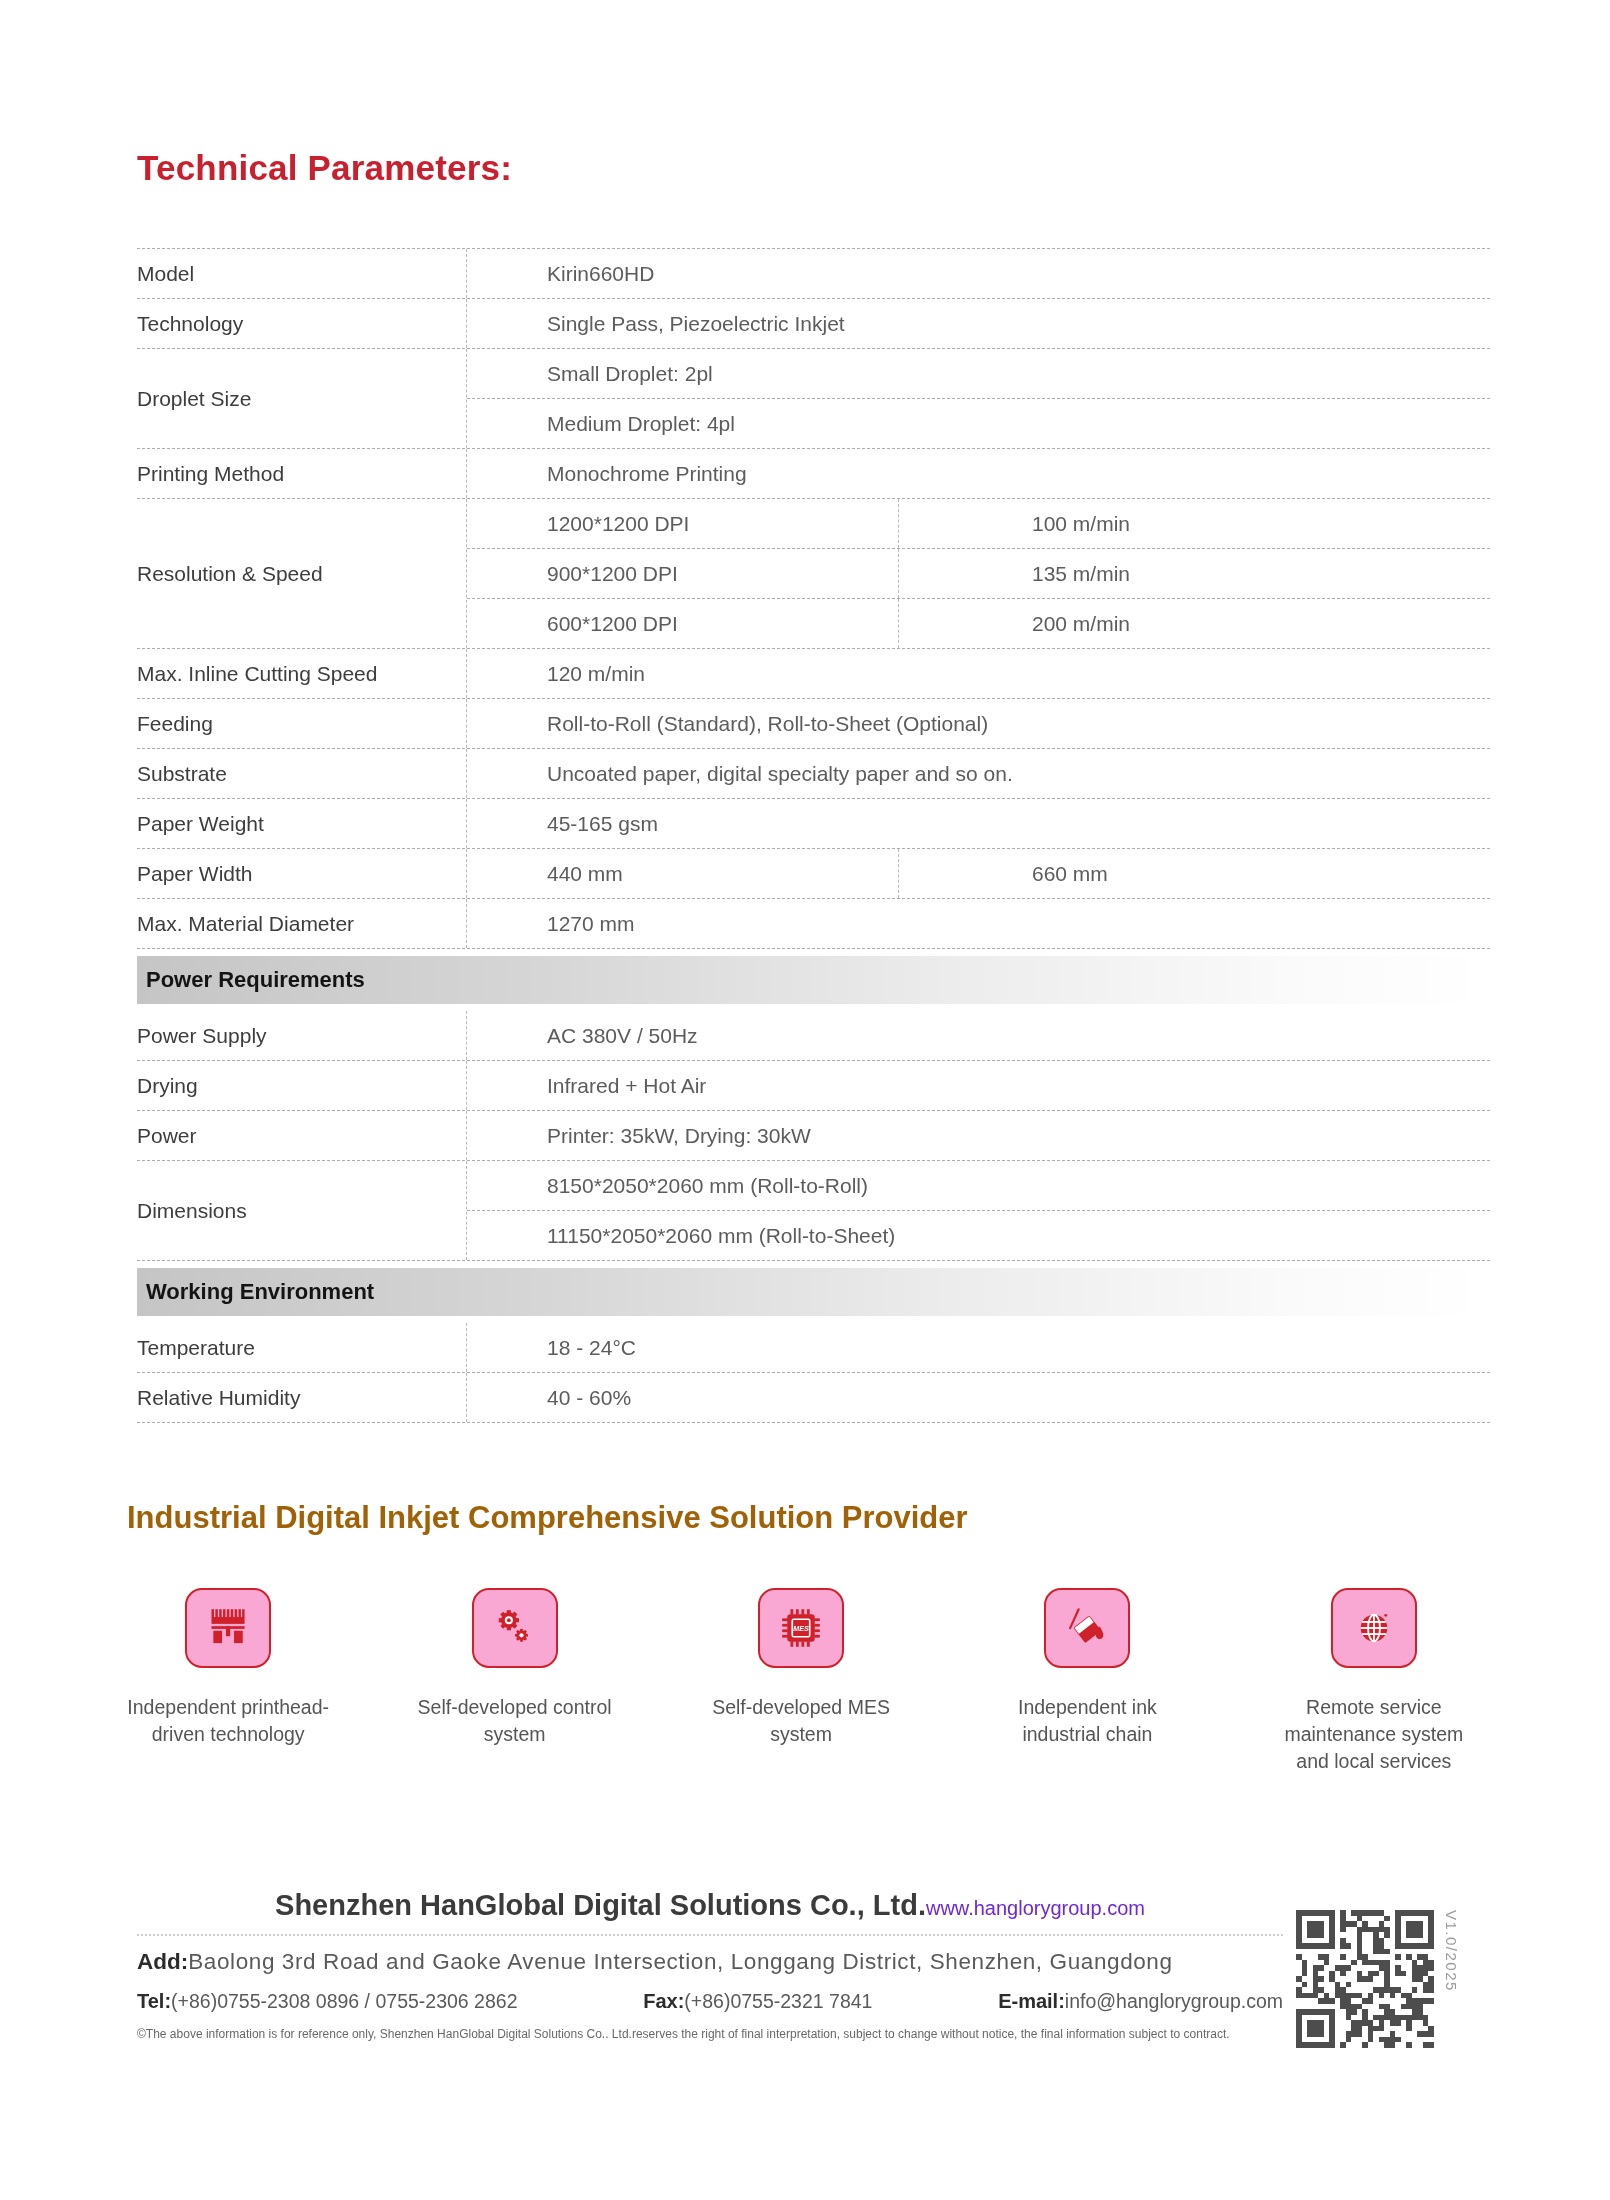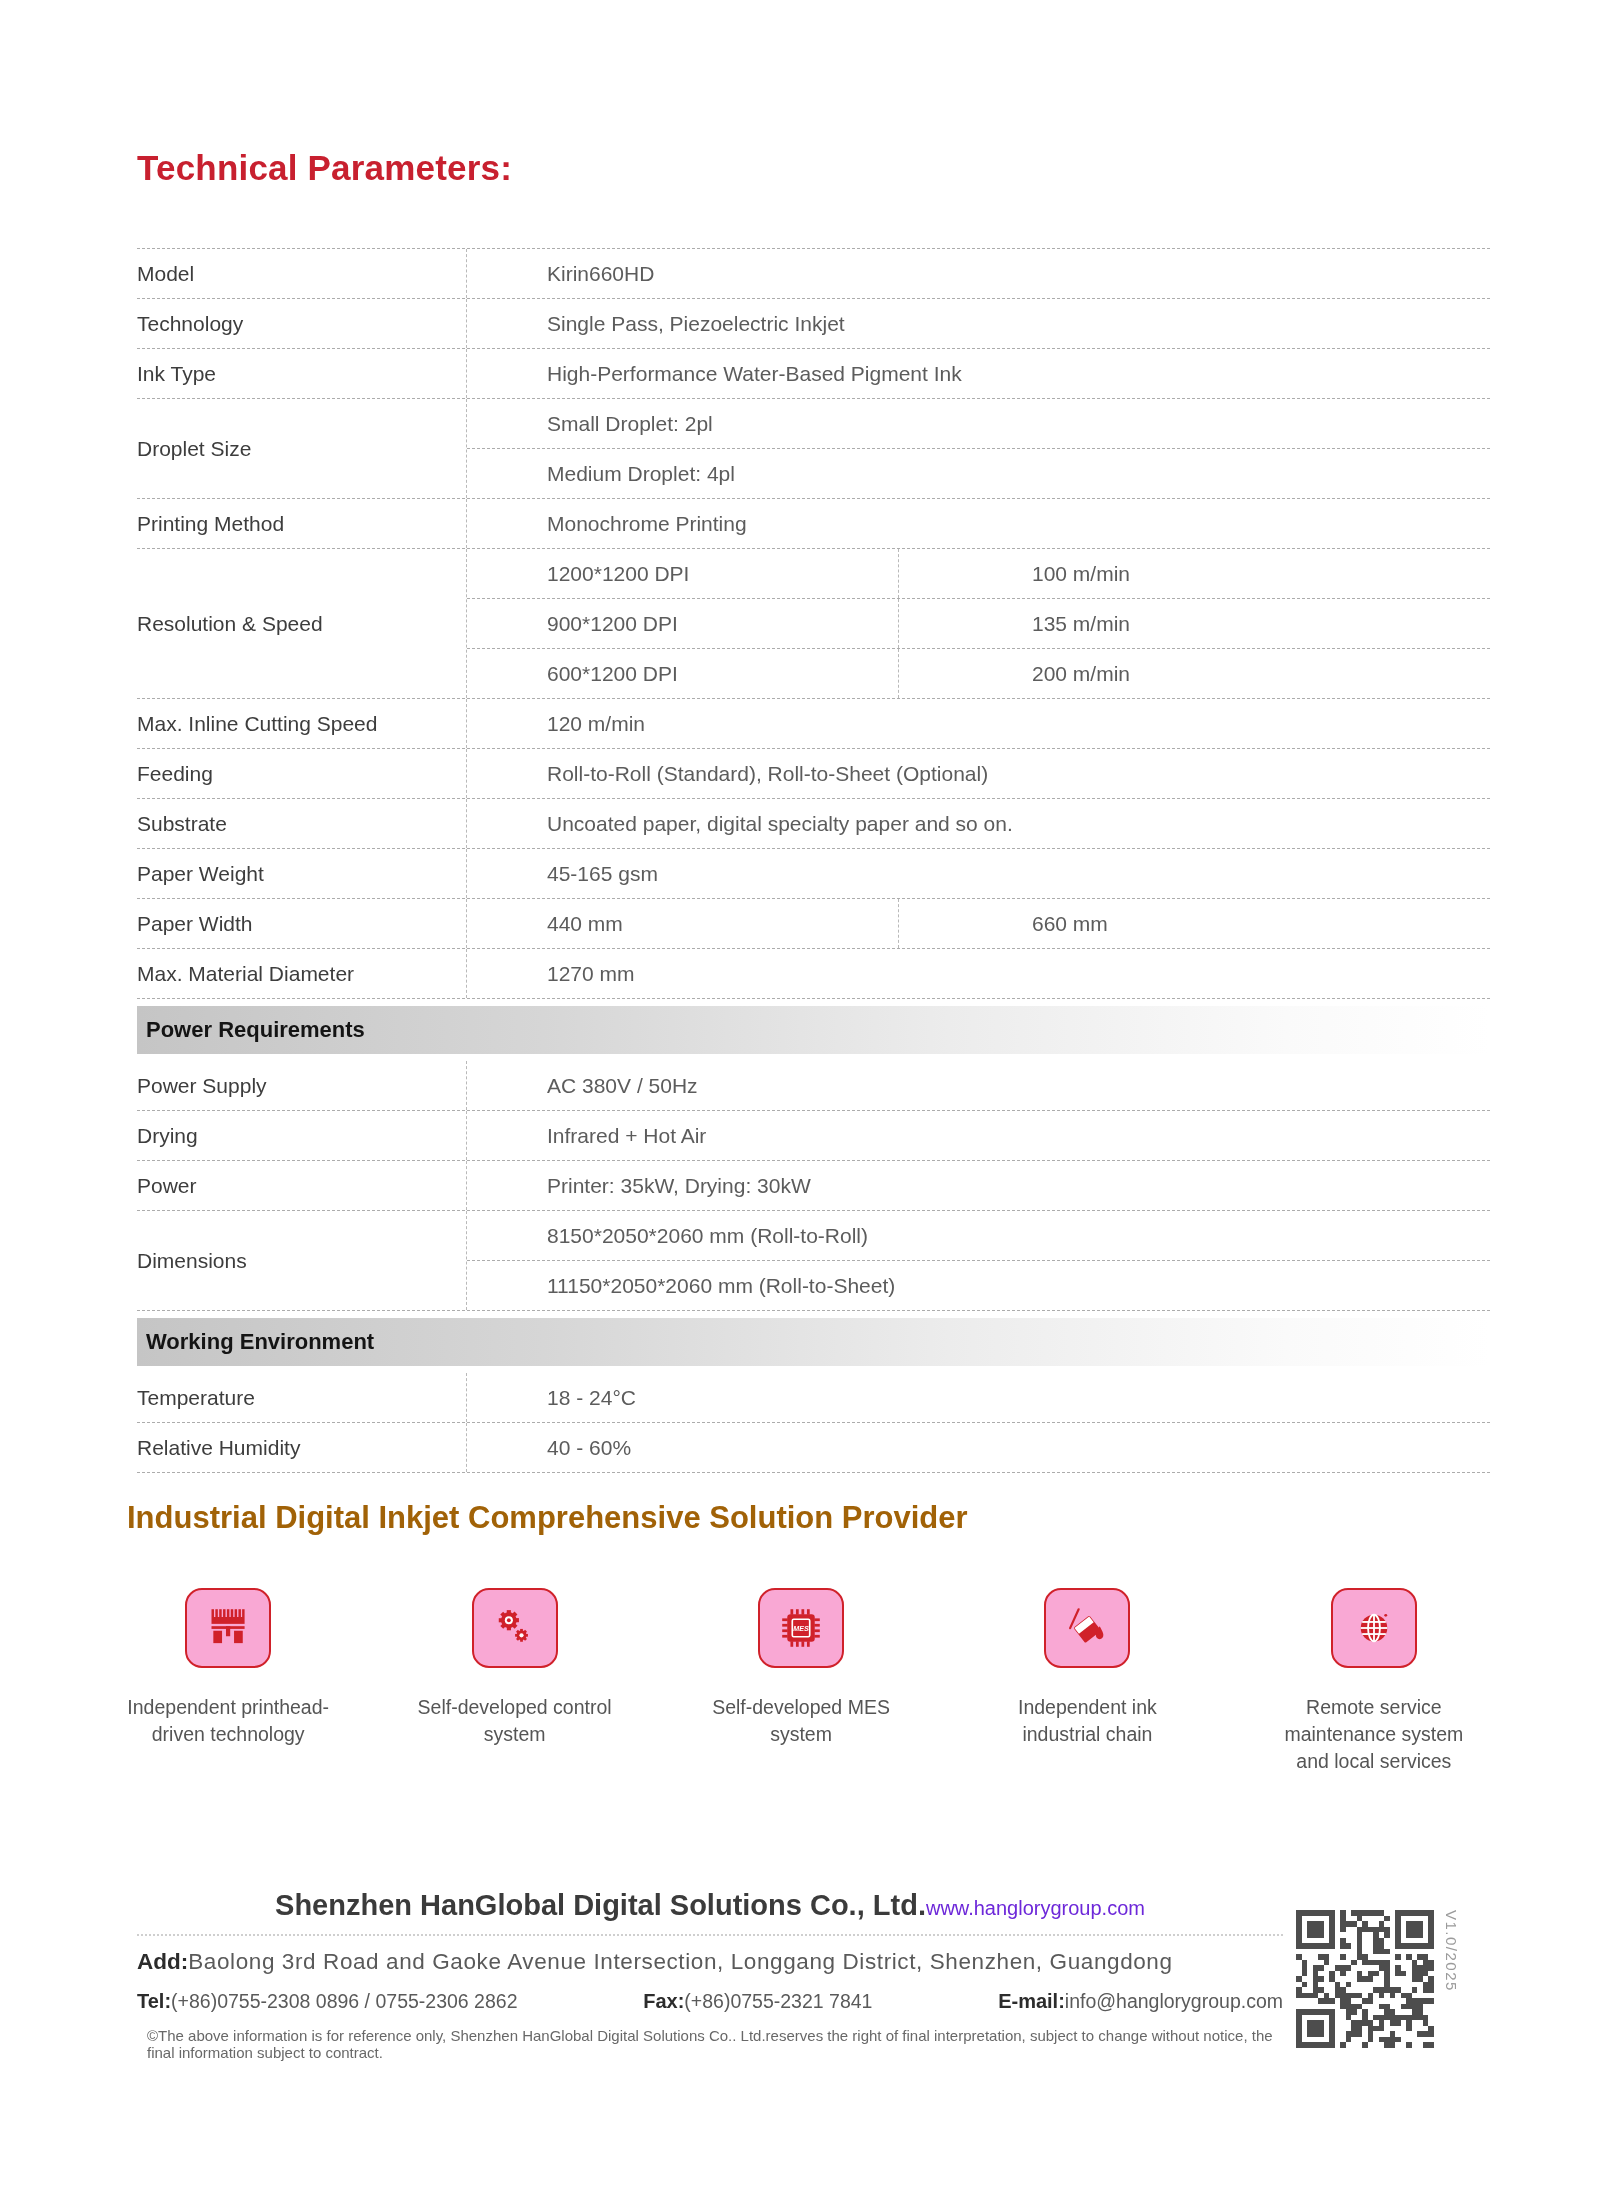--- a/index.html
+++ b/index.html
@@ -38,21 +38,21 @@
   .footer{position:absolute;left:137px;top:1889px;width:1146px;}
   .footer-top{display:flex;justify-content:center;align-items:baseline;}
   .company{font-size:29px;font-weight:bold;color:#3b3b3b;}
   .website{font-size:20px;color:#6d28d9;text-decoration:none;}
   .footer-divider{border-top:2px dotted #cfcfcf;margin-top:12px;}
   .address-line{margin-top:13px;font-size:22.5px;color:#5a5a5a;letter-spacing:0.6px;}
   .inline-label{font-weight:bold;color:#2c2c2c;letter-spacing:0;}
   .contact-line{margin-top:15px;display:flex;justify-content:space-between;align-items:baseline;
                 font-size:19.5px;color:#5a5a5a;}
   .contact-line .inline-label{font-size:20px;}
-  .disclaimer{margin-top:14px;font-size:15px;color:#686868;margin-left:10px;}
+  .disclaimer{margin-top:14px;font-size:12px;color:#686868;}
   .qr-wrap{position:absolute;left:1296px;top:1910px;display:flex;}
   .version{writing-mode:vertical-rl;margin-left:9px;font-size:15px;color:#9b9b9b;letter-spacing:1.5px;}
 
   svg text{font-family:"Liberation Sans","DejaVu Sans",sans-serif;}
 </style>
 </head>
 <body>
 
 <div class="page">
 
@@ -67,26 +67,20 @@
         </div>
     </div>
 
     <div class="srow">
       <div class="cell-label">Technology</div>
       <div class="cell-vals">
           <div class="val">Single Pass, Piezoelectric Inkjet</div>
         </div>
     </div>
 
-    <div class="srow">
-      <div class="cell-label">Ink Type</div>
-      <div class="cell-vals">
-          <div class="val">High-Performance Water-Based Pigment Ink</div>
-        </div>
-    </div>
 
     <div class="srow">
       <div class="cell-label">Droplet Size</div>
       <div class="cell-vals stack">
         <div class="sub val">Small Droplet: 2pl</div>
         <div class="sub val">Medium Droplet: 4pl</div>
       </div>
     </div>
 
     <div class="srow">

